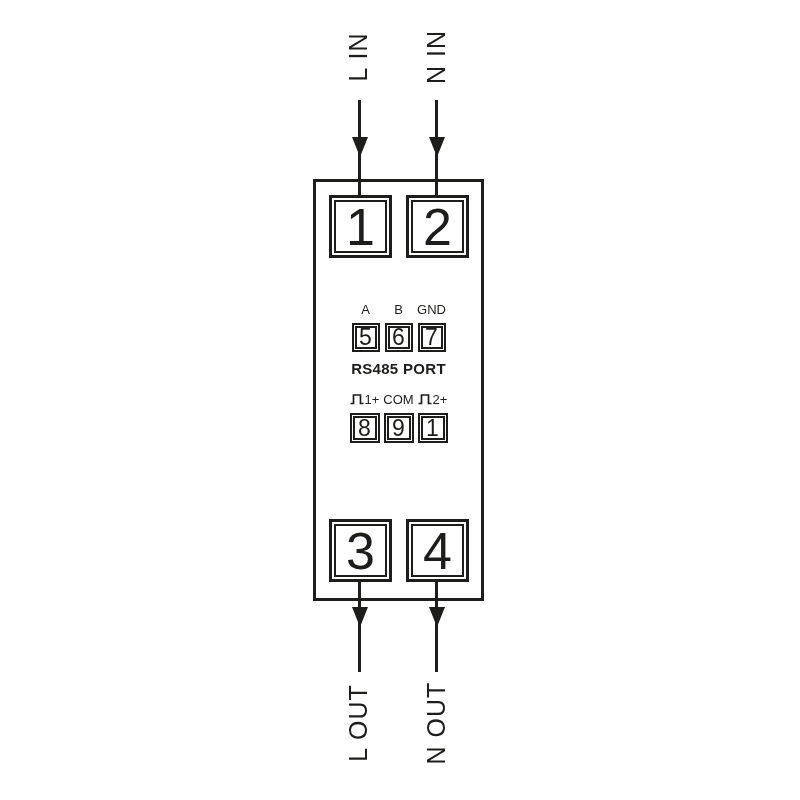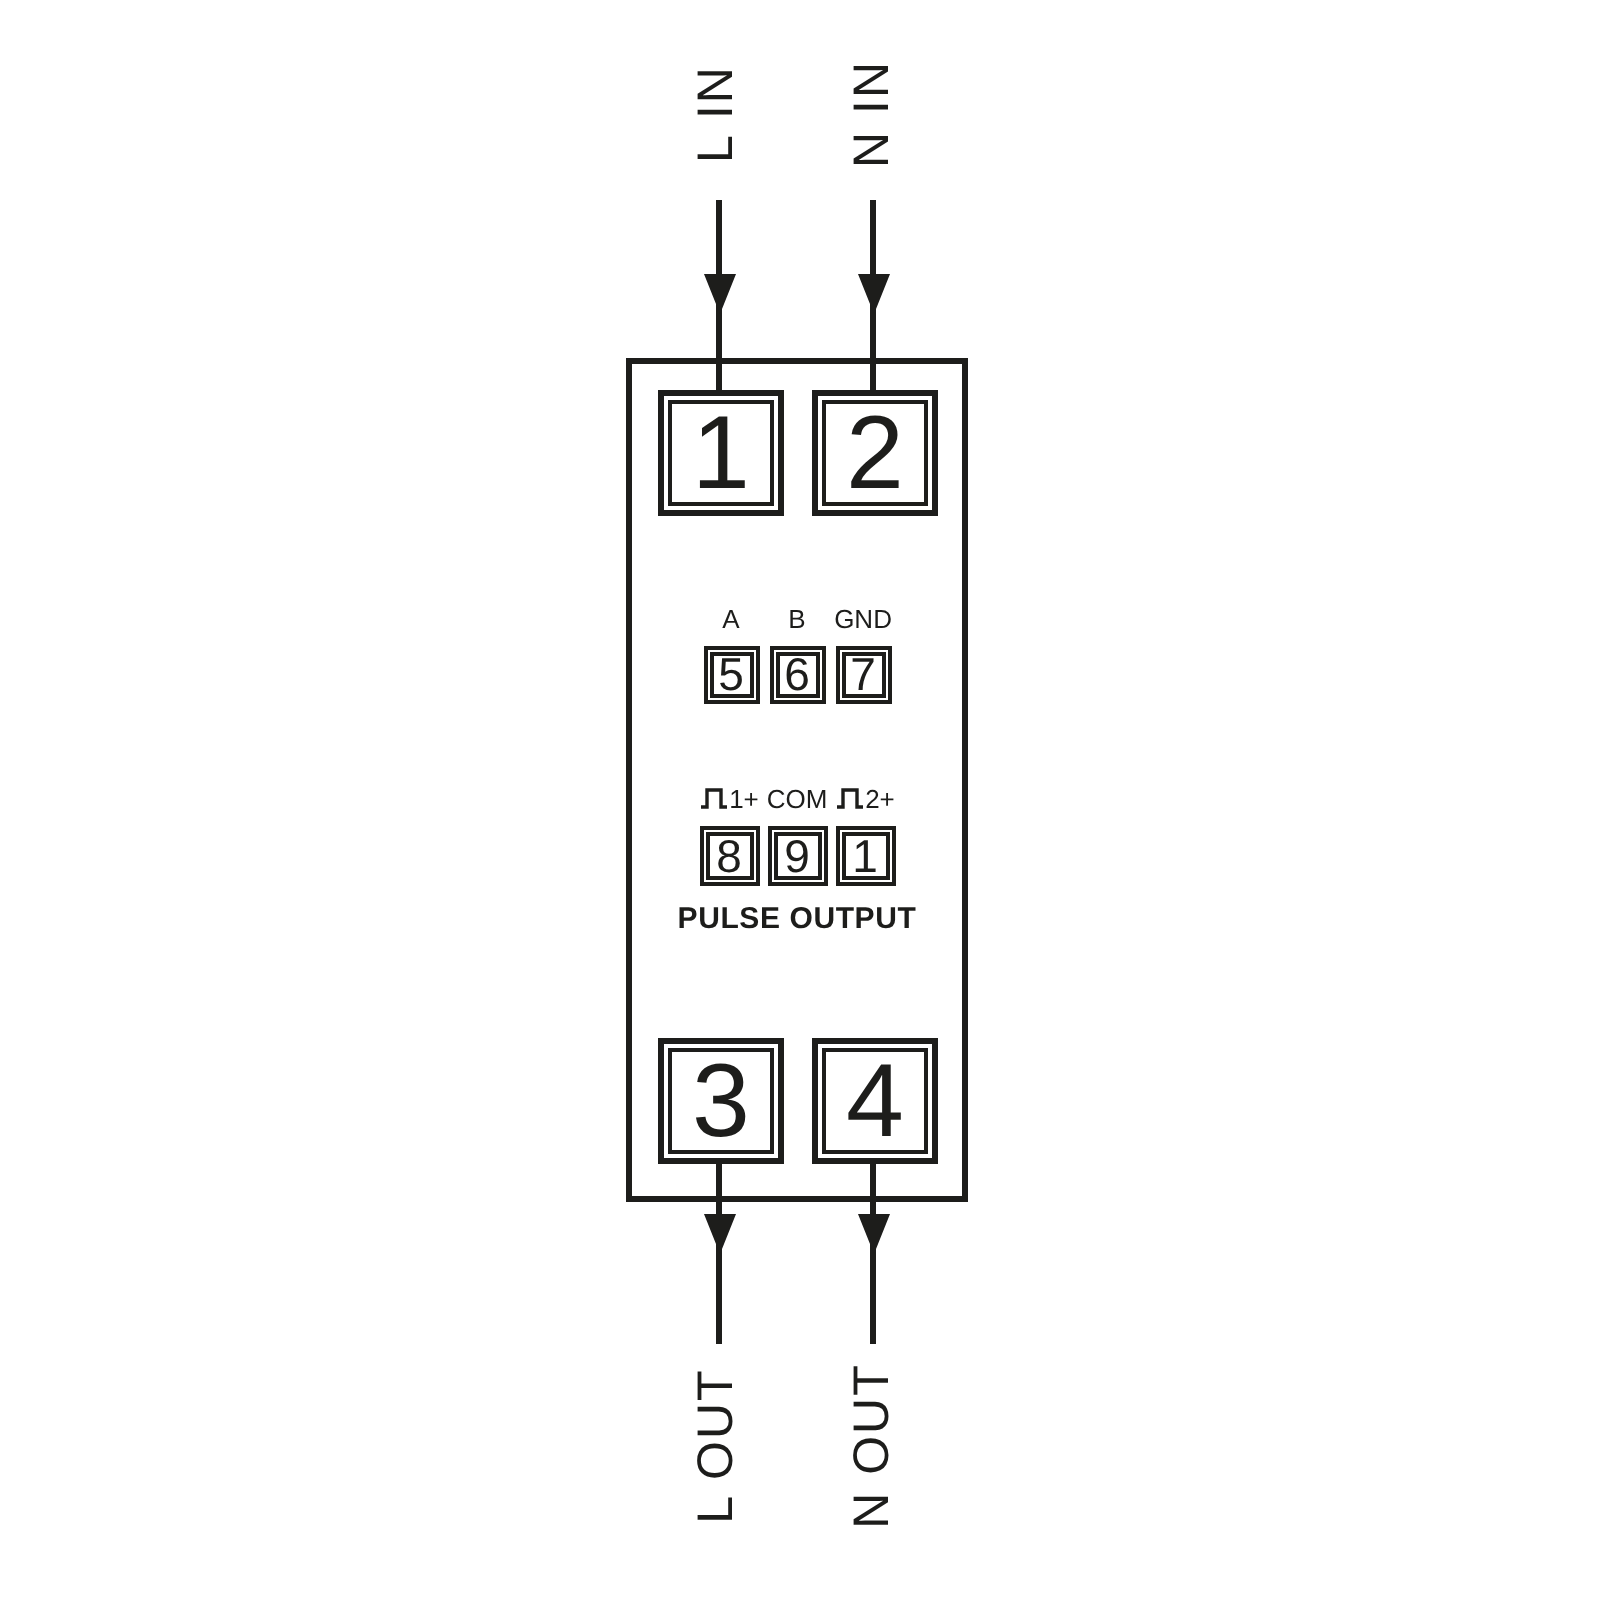--- a/index.html
+++ b/index.html
@@ -80,20 +80,21 @@
       <div class="sinner">5</div>
     </div>
     <div class="sbox sbox28">
       <div class="sinner">6</div>
     </div>
     <div class="sbox sbox28">
       <div class="sinner">7</div>
     </div>
   </div>
 
+  <div class="title" style="top:360px;">RS485 PORT</div>
 
   <div class="row" style="top:391px; height:16px; gap:4px;">
     <span class="pin-cell cell30">
       <svg class="pulse-ic" width="14" height="12" viewBox="0 0 14 12">
         <path d="M0.5 10.5 H3.5 V2 H10.5 V10.5 H13.5" fill="none" stroke="#1d1d1b" stroke-width="1.7"></path>
       </svg>
       <span>1+</span>
     </span>
     <span class="pin-cell cell30">COM</span>
     <span class="pin-cell cell30">
@@ -109,21 +110,20 @@
       <div class="sinner">8</div>
     </div>
     <div class="sbox sbox30">
       <div class="sinner">9</div>
     </div>
     <div class="sbox sbox30">
       <div class="sinner">1</div>
     </div>
   </div>
 
-  <div class="title" style="top:451px;">PULSE OUTPUT</div>
 
   <div class="term" style="left:329px; top:519px;">
     <div class="tinner">3</div>
   </div>
   <div class="term" style="left:406px; top:519px;">
     <div class="tinner">4</div>
   </div>
 
   <div class="wire" style="left:358px; top:582px; height:90px;"></div>
   <div class="wire" style="left:435px; top:582px; height:90px;"></div>

